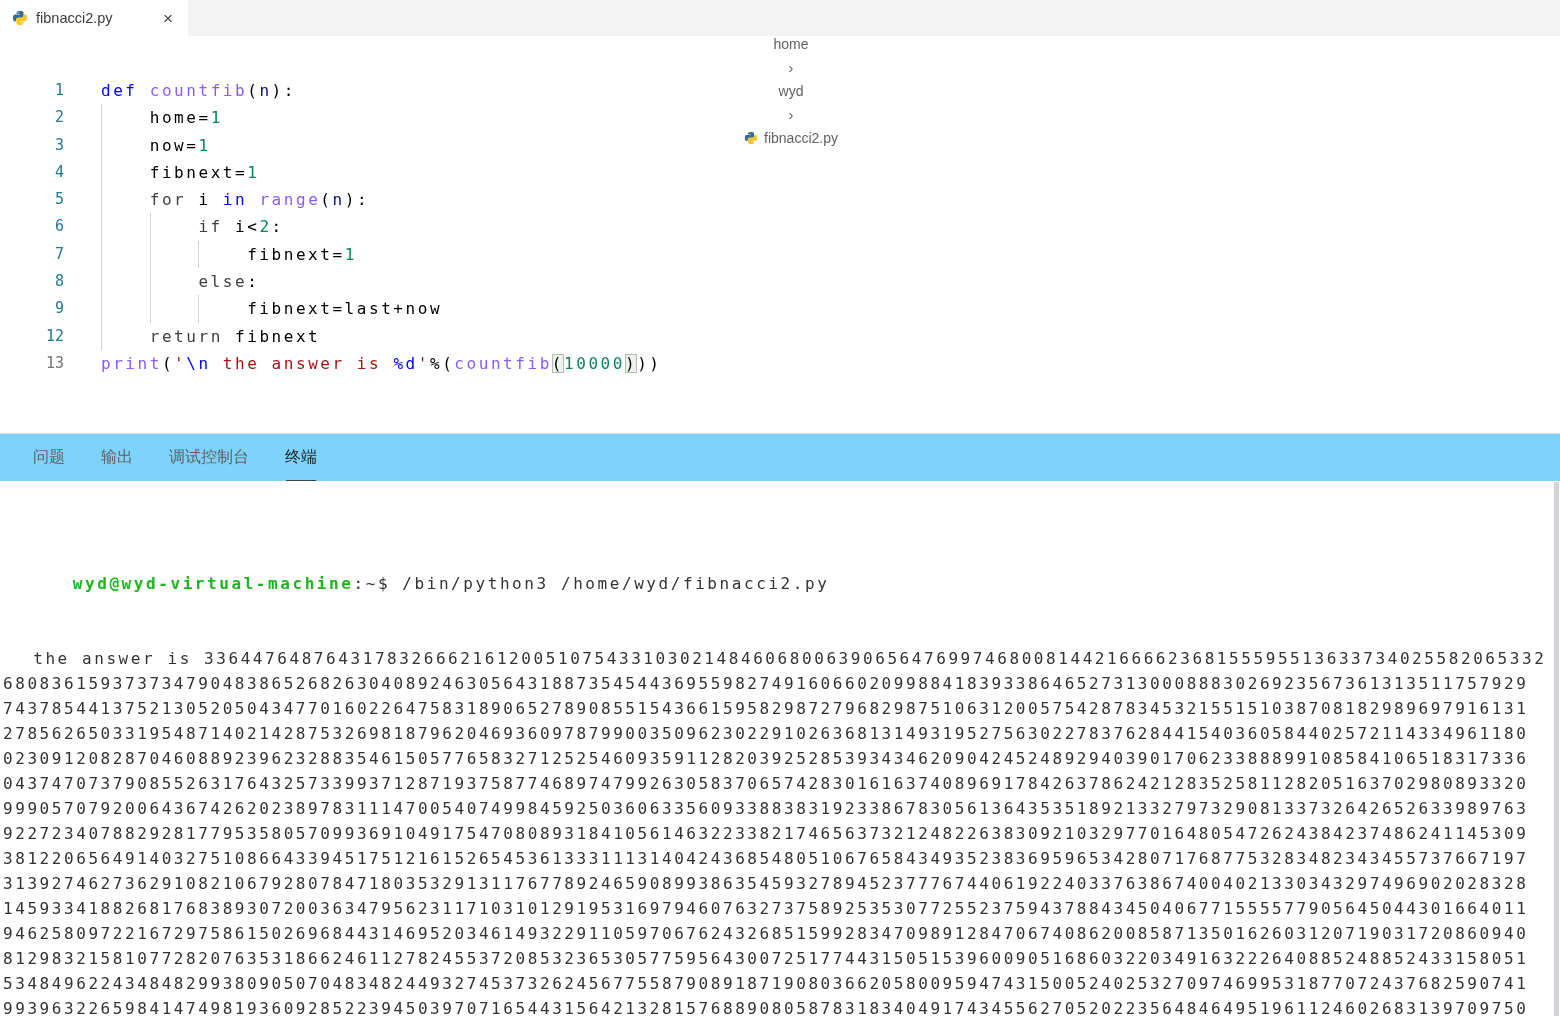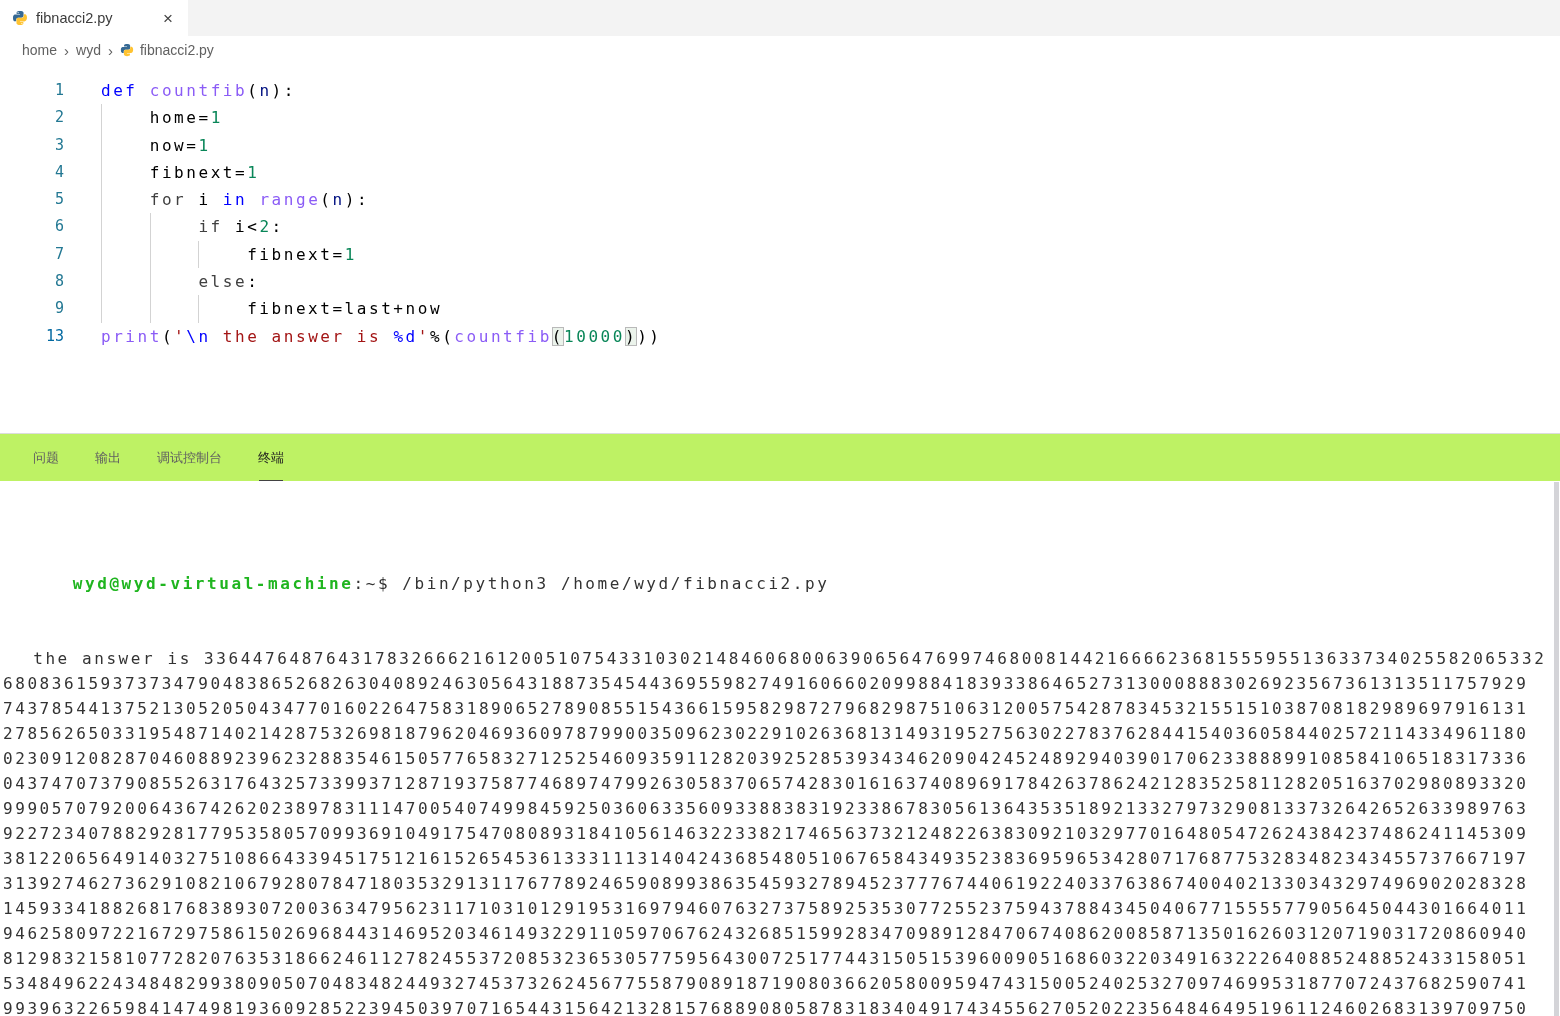--- a/index.html
+++ b/index.html
@@ -8,49 +8,49 @@
 
   
   .tabbar { height:36px; background:#f3f3f3; display:flex; }
   .tab { width:188px; height:36px; background:#ffffff; display:flex; align-items:center;
          padding:0 10px 0 12px; gap:8px; font-size:14.5px; color:#3b3b3b; cursor:pointer; }
   .tab .close { margin-left:auto; color:#424242; font-size:17px; line-height:17px;
                 width:20px; text-align:center; border-radius:4px; }
 
   
   .breadcrumb { height:28px; display:flex; align-items:center; padding-left:22px;
-                color:#616161; font-size:14px; gap:7px; background:#fff; }
+                color:#616161; font-size:14px; gap:7px; background:#fff;flex-direction:column; }
   .breadcrumb .sep { font-size:15px; color:#616161; }
   .breadcrumb .bc-file { display:flex; align-items:center; gap:6px; }
 
   
   .editor { background:#fff; padding-top:13px; height:369px;
             font-family:"DejaVu Sans Mono", monospace; font-size:16px;
             letter-spacing:2.55px; line-height:27.3px; }
   .crow { display:flex; height:27.3px; }
   .ln { width:64px; text-align:right; color:#237893; font-size:15px; letter-spacing:0;
         user-select:none; }
-  .ln.act { color:#0369a1;padding-left:29px; }
+  .ln.act { color:#737373;padding-left:29px; }
   .codecell { position:relative; margin-left:37px; white-space:pre; color:#000; flex:1; }
   .guide { position:absolute; top:0; width:1px; height:27.3px; background:#d3d3d3; }
   .indsp { display:inline-block; }
   .tk-kw   { color:#0000ff; }
   .tk-ctl  { color:#404040; }
   .tk-fn   { color:#8b5cf6; }
   .tk-num  { color:#098658; }
   .tk-str  { color:#a31515; }
   .tk-esc  { color:#0000ff; }
   .tk-param{ color:#001080; }
   .tk-bm   { background:rgba(0,100,0,.08); outline:1px solid #b9b9b9; outline-offset:-1px; }
 
   .divider { height:1px; background:#dcdcdc; }
 
   
   .panel-tabs { height:47px; display:flex; align-items:center; padding-left:33px;
-                font-size:13px; color:#616161; background:#bef264;text-align:right; }
+                font-size:16px; color:#616161; background:#7dd3fc;text-align:right; }
   .ptab { position:relative; height:100%; display:flex; align-items:center;
           margin-right:36px; cursor:pointer; }
   .ptab.active { color:#1f1f1f; }
   .ptab.active::after { content:''; position:absolute; left:1px; right:1px; bottom:0;
                         height:1px; background:#424242; }
 
   
   .terminal { padding-top:15px; font-family:"DejaVu Sans Mono", monospace;
               font-size:16px; letter-spacing:2.57px; line-height:25px; color:#333;
               white-space:pre; height:535px; overflow:hidden; background:#fff; }
@@ -122,20 +122,24 @@
     </div>
     <div class="crow">
       <div class="ln">8</div>
       <div class="codecell"><span class="guide" style="left: 0px;"></span><span class="guide" style="left: 48.72px;"></span><span class="indsp" style="width: 97.44px;"></span><span class="tk-ctl">else</span><span>:</span></div>
     </div>
     <div class="crow">
       <div class="ln">9</div>
       <div class="codecell"><span class="guide" style="left: 0px;"></span><span class="guide" style="left: 48.72px;"></span><span class="guide" style="left: 97.44px;"></span><span class="indsp" style="width: 146.16px;"></span><span>fibnext=last+now</span></div>
     </div>
     <div class="crow">
+      <div class="ln">12</div>
+      <div class="codecell"><span class="guide" style="left: 0px;"></span><span class="indsp" style="width: 48.72px;"></span><span class="tk-ctl">return</span><span> </span><span>fibnext</span></div>
+    </div>
+    <div class="crow">
       <div class="ln act">13</div>
       <div class="codecell"><span class="indsp" style="width: 0px;"></span><span class="tk-fn">print</span><span>(</span><span class="tk-str">'</span><span class="tk-esc">\n</span><span class="tk-str"> the answer is </span><span class="tk-esc">%d</span><span class="tk-str">'</span><span>%(</span><span class="tk-fn">countfib</span><span class="tk-bm">(</span><span class="tk-num">10000</span><span class="tk-bm">)</span><span>))</span></div>
     </div>
   </div>
 
 <div class="divider"></div>
 
 <div class="panel-tabs" id="panel-tabs">
     <div class="ptab">问题</div>
     <div class="ptab">输出</div>

